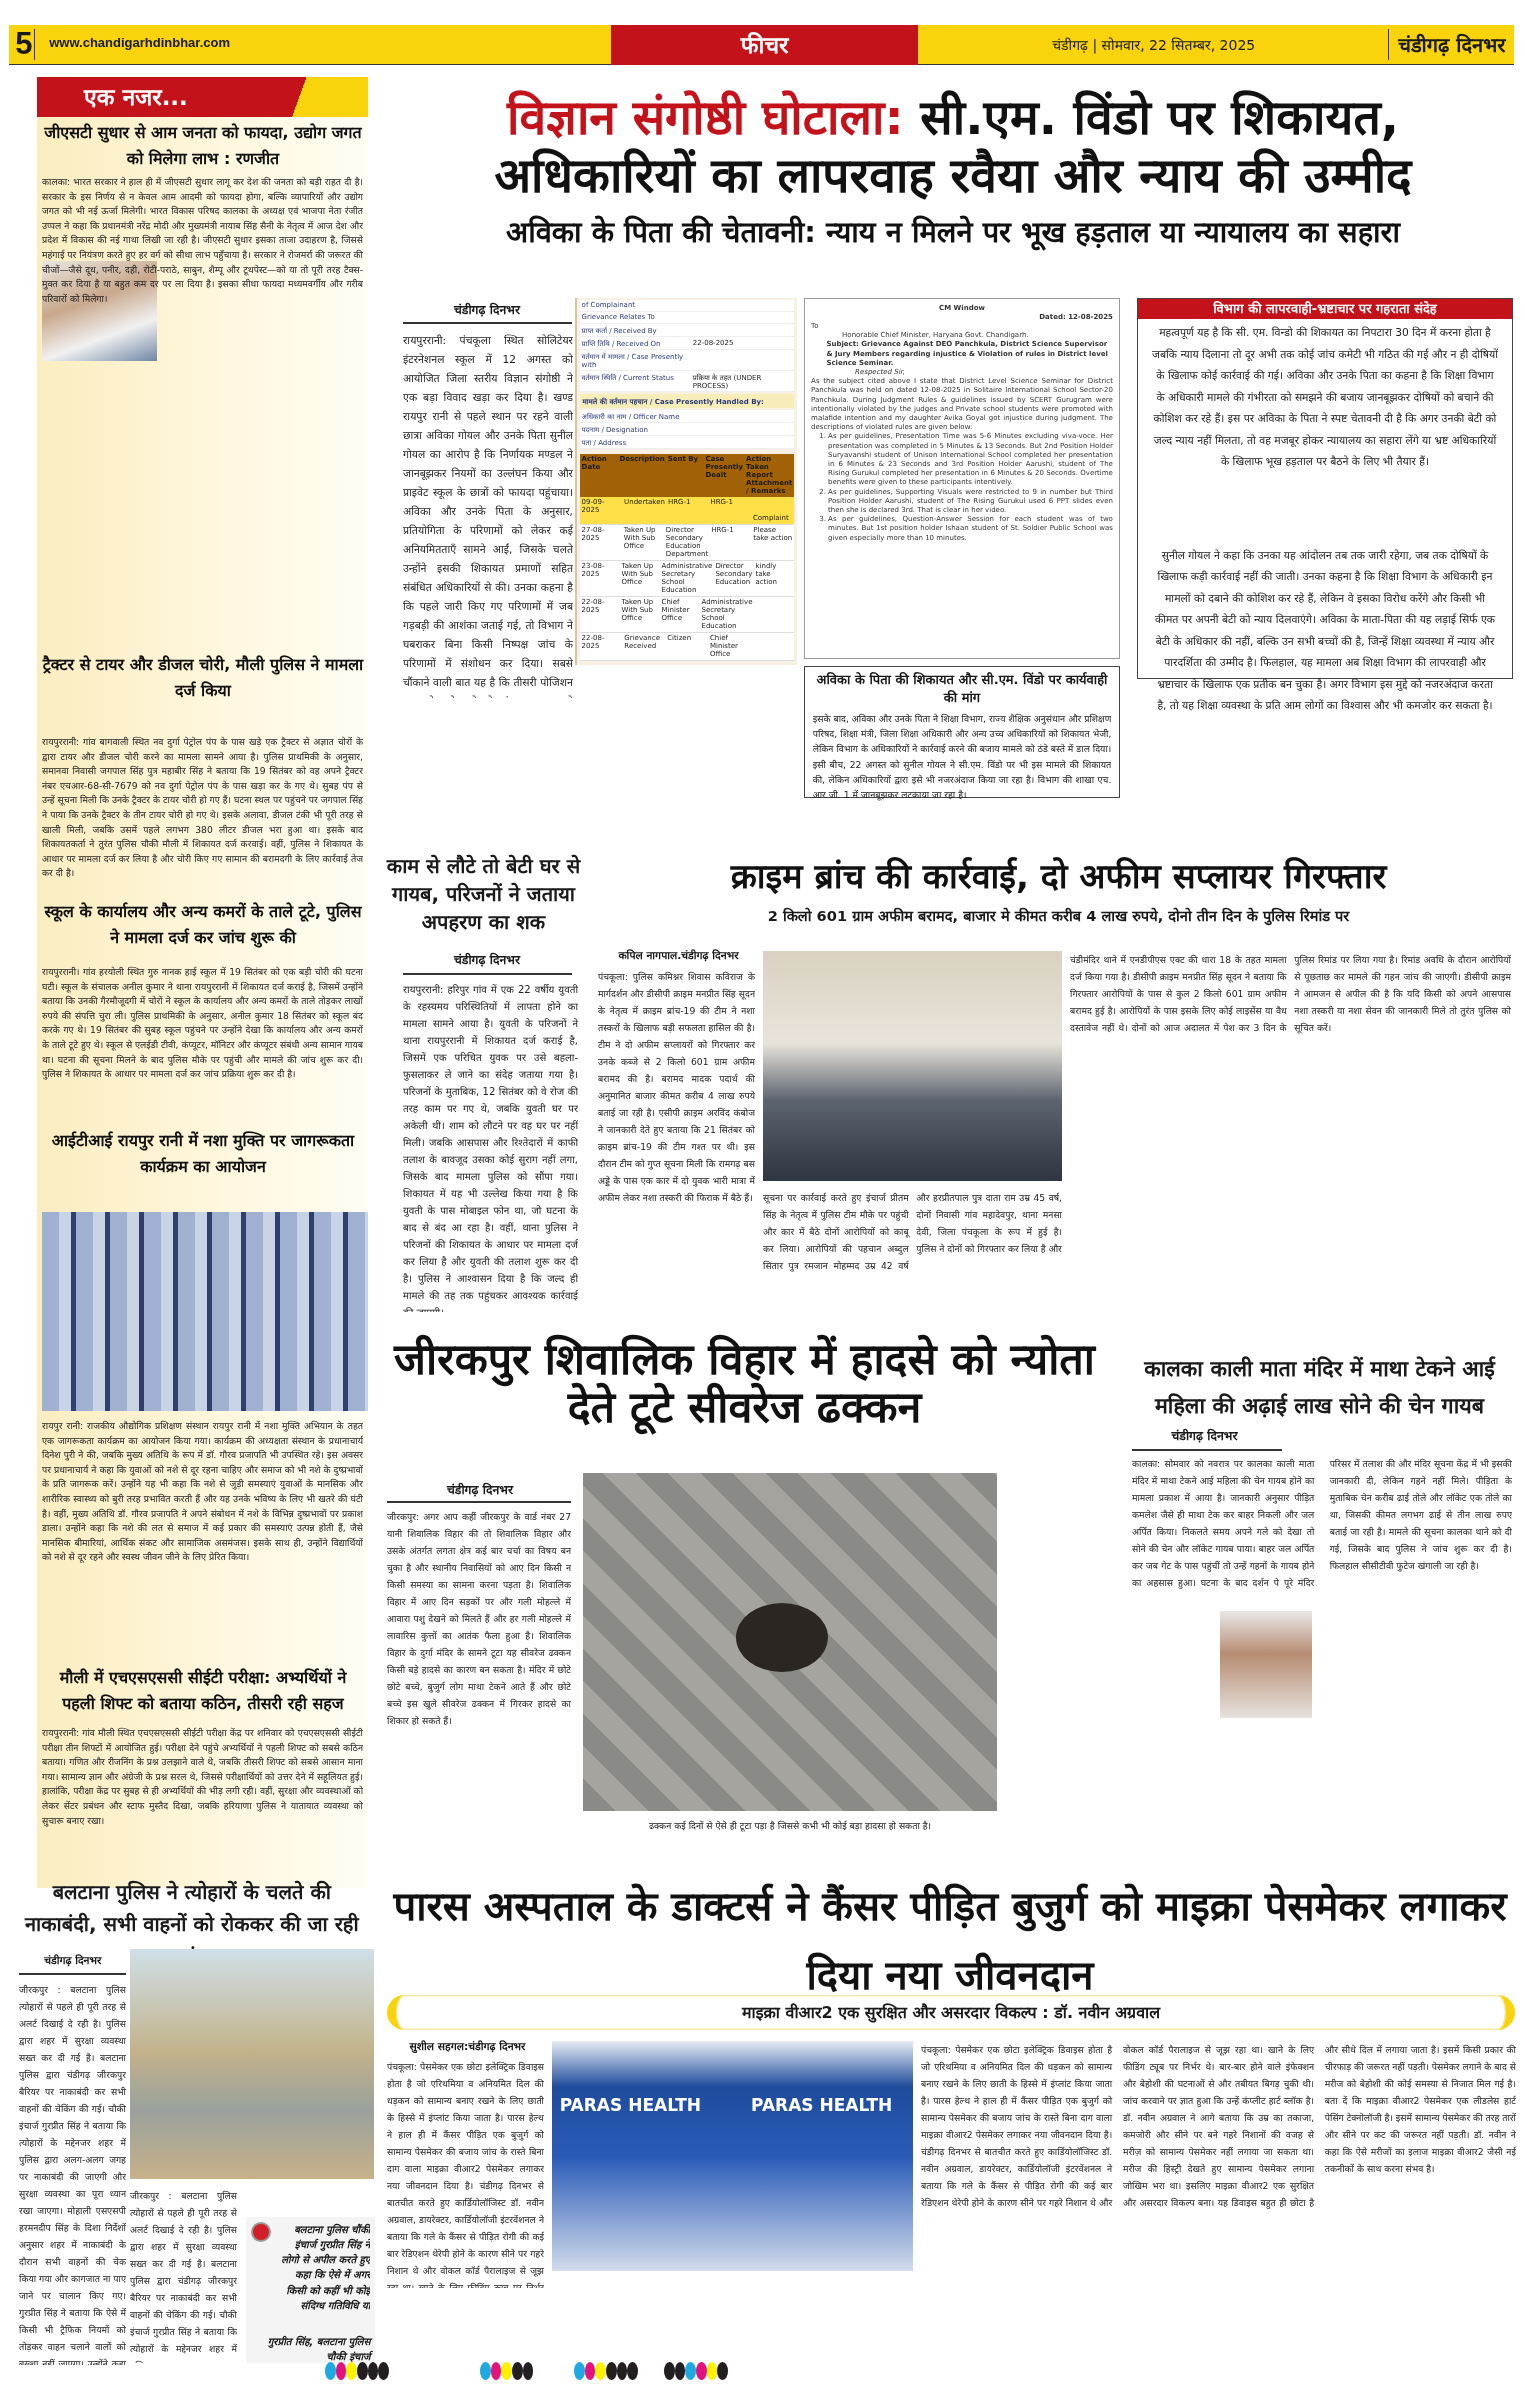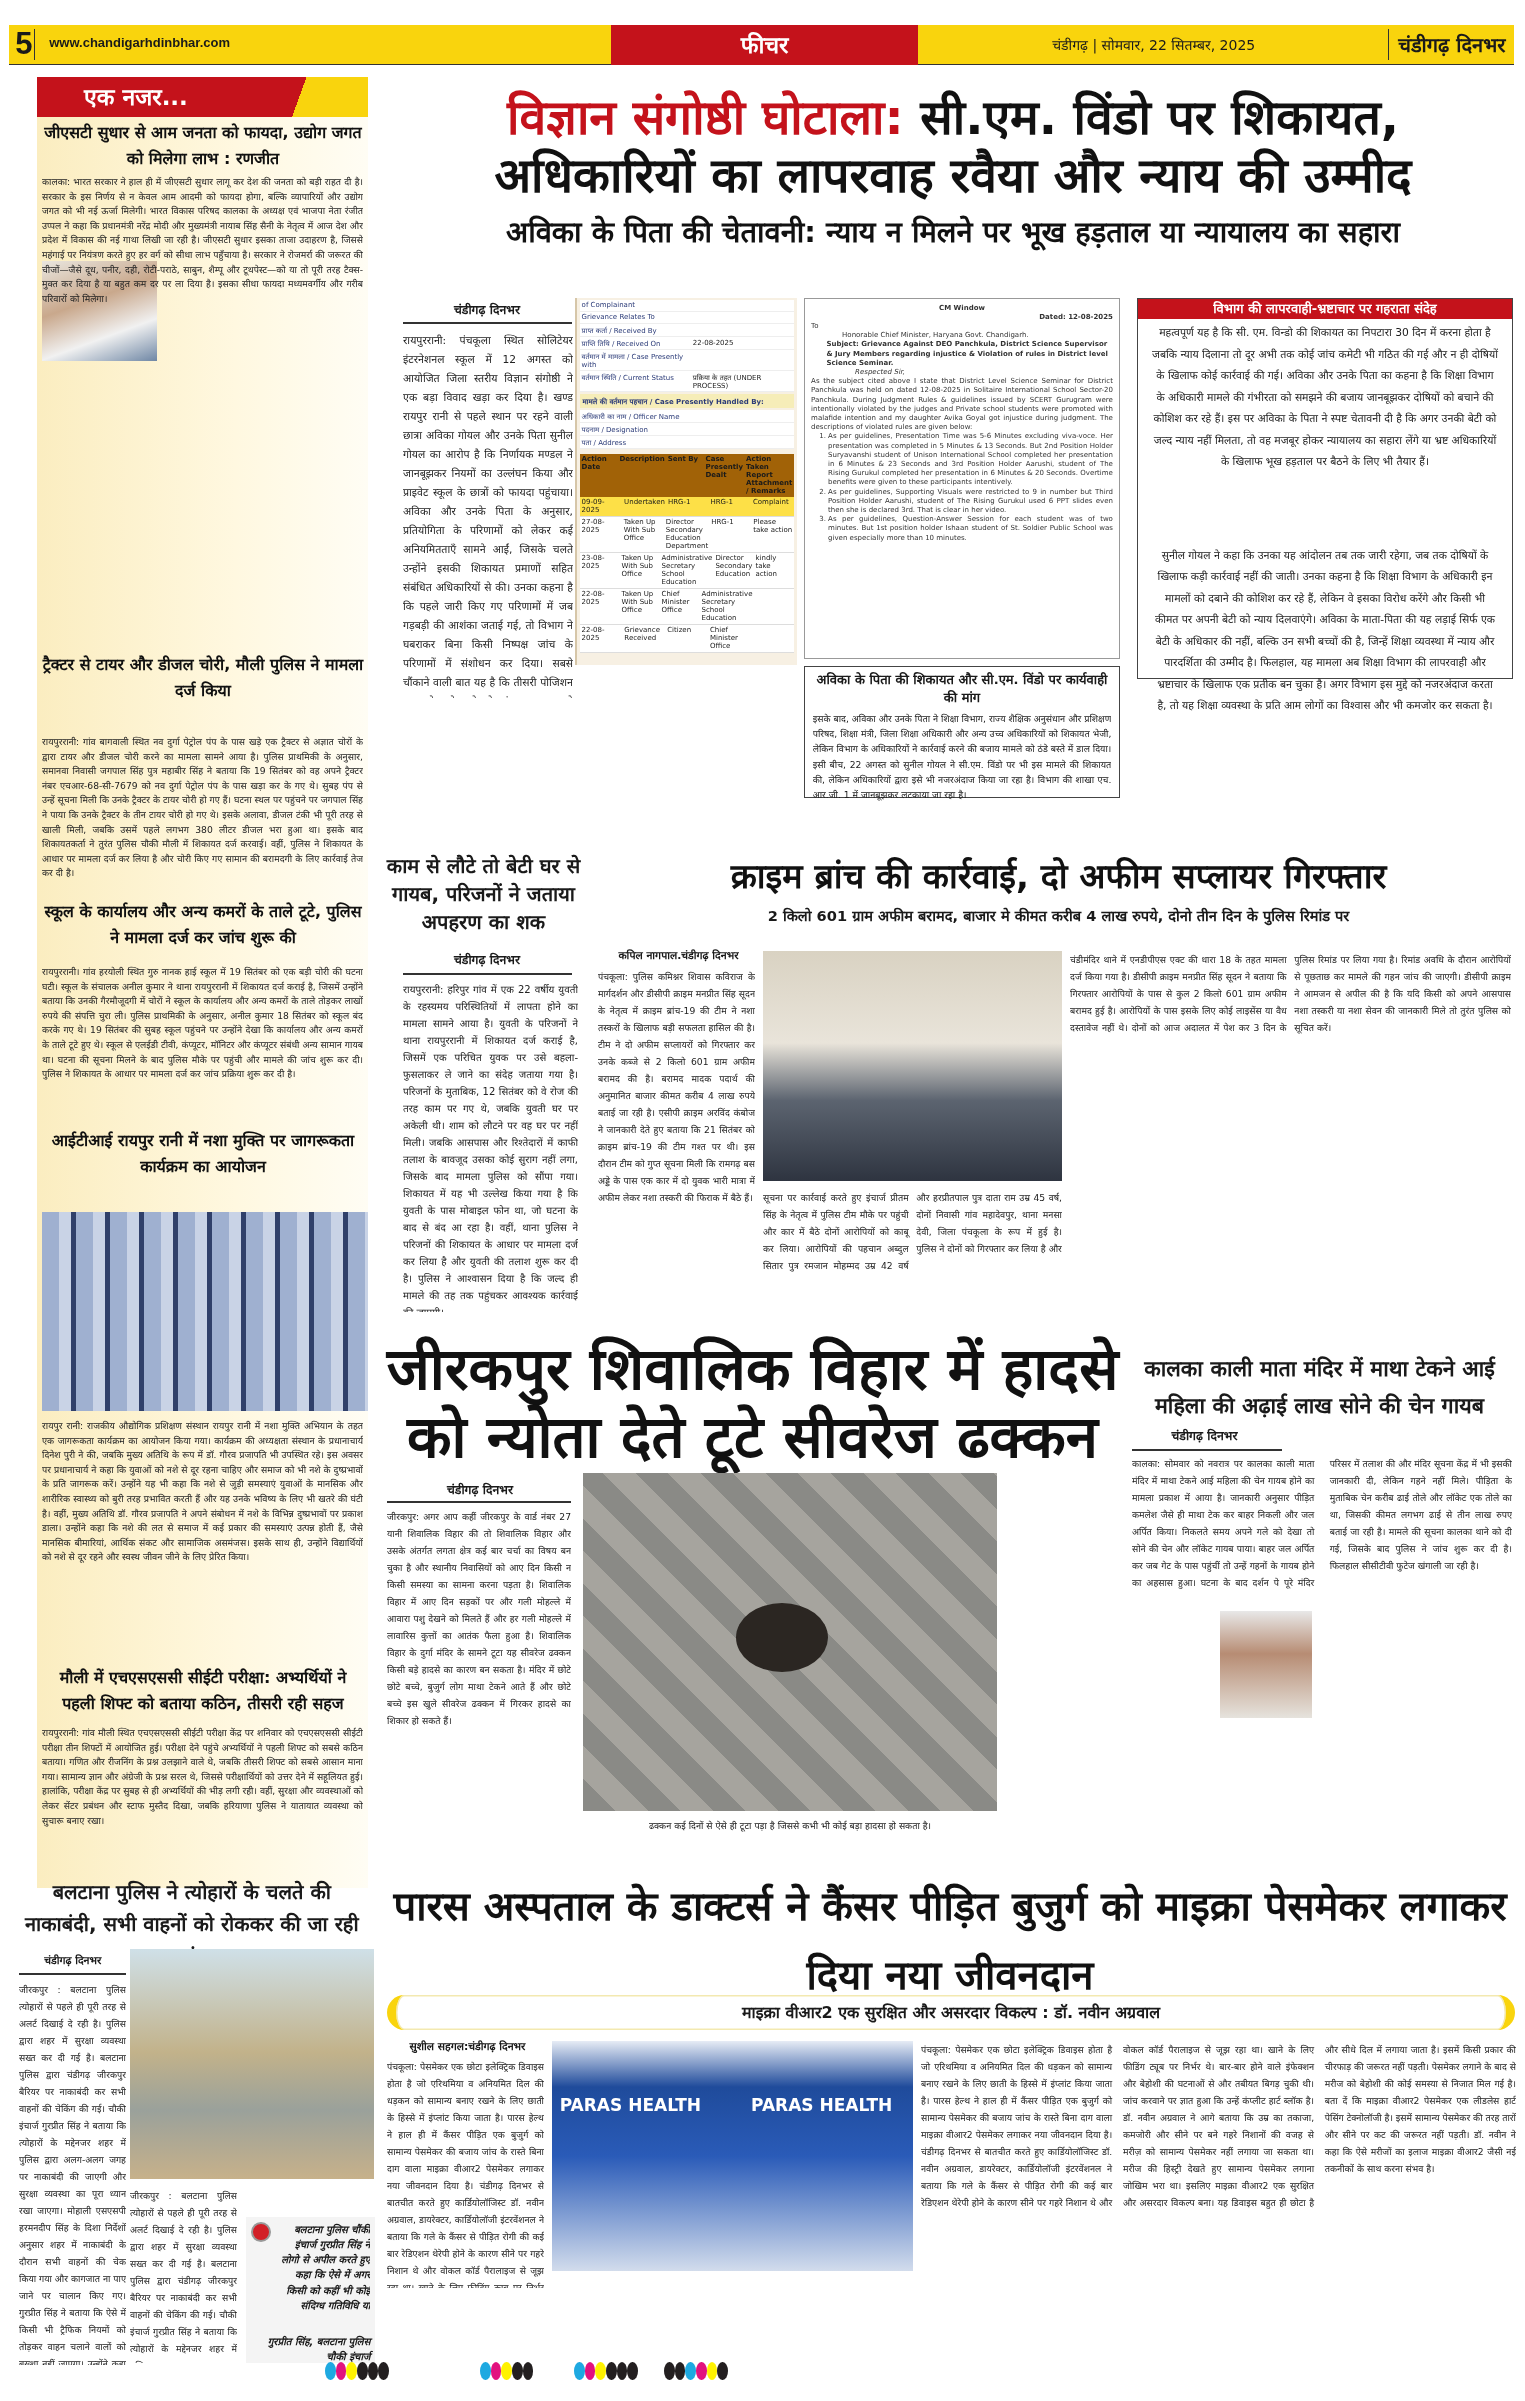--- a/index.html
+++ b/index.html
@@ -125,21 +125,21 @@
         <div style="flex: 1 1 0%; padding: 1.5px;">Description</div>
         <div style="flex: 1 1 0%; padding: 1.5px;">Sent By</div>
         <div style="flex: 1 1 0%; padding: 1.5px;">Case Presently Dealt</div>
         <div style="flex: 1 1 0%; padding: 1.5px;">Action Taken Report Attachment / Remarks</div>
       </div>
       <div style="display: flex; border-bottom: 0.8px solid rgb(221, 221, 221); background: #fde047;">
         <div style="flex: 1 1 0%; padding: 1.5px;">09-09-2025</div>
         <div style="flex: 1 1 0%; padding: 1.5px;">Undertaken</div>
         <div style="flex: 1 1 0%; padding: 1.5px;">HRG-1</div>
         <div style="flex: 1 1 0%; padding: 1.5px;">HRG-1</div>
-        <div style="flex: 1 1 0%; padding: 1.5px;">Complaint</div>
+        <div style="flex: 1 1 0%; padding: 1.5px; margin-top: 16px;">Complaint</div>
       </div>
       <div style="display: flex; border-bottom: 0.8px solid rgb(221, 221, 221); background: rgb(255, 255, 255);">
         <div style="flex: 1 1 0%; padding: 1.5px;">27-08-2025</div>
         <div style="flex: 1 1 0%; padding: 1.5px;">Taken Up With Sub Office</div>
         <div style="flex: 1 1 0%; padding: 1.5px;">Director Secondary Education Department</div>
         <div style="flex: 1 1 0%; padding: 1.5px;">HRG-1</div>
         <div style="flex: 1 1 0%; padding: 1.5px;">Please take action</div>
       </div>
       <div style="display: flex; border-bottom: 0.8px solid rgb(221, 221, 221); background: rgb(255, 255, 255);">
         <div style="flex: 1 1 0%; padding: 1.5px;">23-08-2025</div>
@@ -197,21 +197,21 @@
 <div class="abs body" style="left:403px;top:981px;width:175px;height:331px;overflow:hidden;font-size:10px;line-height:17px;">रायपुररानी: हरिपुर गांव में एक 22 वर्षीय युवती के रहस्यमय परिस्थितियों में लापता होने का मामला सामने आया है। युवती के परिजनों ने थाना रायपुररानी में शिकायत दर्ज कराई है, जिसमें एक परिचित युवक पर उसे बहला-फुसलाकर ले जाने का संदेह जताया गया है। परिजनों के मुताबिक, 12 सितंबर को वे रोज की तरह काम पर गए थे, जबकि युवती घर पर अकेली थी। शाम को लौटने पर वह घर पर नहीं मिली। जबकि आसपास और रिश्तेदारों में काफी तलाश के बावजूद उसका कोई सुराग नहीं लगा, जिसके बाद मामला पुलिस को सौंपा गया। शिकायत में यह भी उल्लेख किया गया है कि युवती के पास मोबाइल फोन था, जो घटना के बाद से बंद आ रहा है। वहीं, थाना पुलिस ने परिजनों की शिकायत के आधार पर मामला दर्ज कर लिया है और युवती की तलाश शुरू कर दी है। पुलिस ने आश्वासन दिया है कि जल्द ही मामले की तह तक पहुंचकर आवश्यक कार्रवाई की जाएगी।</div>
 
 <div class="abs bighead" style="left:598px;top:852px;width:921px;font-size:34px;">क्राइम ब्रांच की कार्रवाई, दो अफीम सप्लायर गिरफ्तार</div>
 <div class="abs" style="left:598px;top:905px;width:921px;text-align:center;font:bold 14.6px 'DejaVu Sans',sans-serif;">2 किलो 601 ग्राम अफीम बरामद, बाजार मे कीमत करीब 4 लाख रुपये, दोनो तीन दिन के पुलिस रिमांड पर</div>
 <div class="abs byline" style="left:598px;top:948px;width:161px;font-size:10.7px;">कपिल नागपाल.चंडीगढ़ दिनभर</div>
 <div class="abs body" style="left:598px;top:968px;width:157px;height:345px;overflow:hidden;font-size:9.2px;line-height:17px;">पंचकूला: पुलिस कमिश्नर शिवास कविराज के मार्गदर्शन और डीसीपी क्राइम मनप्रीत सिंह सूदन के नेतृत्व में क्राइम ब्रांच-19 की टीम ने नशा तस्करों के खिलाफ बड़ी सफलता हासिल की है। टीम ने दो अफीम सप्लायरों को गिरफ्तार कर उनके कब्जे से 2 किलो 601 ग्राम अफीम बरामद की है। बरामद मादक पदार्थ की अनुमानित बाजार कीमत करीब 4 लाख रुपये बताई जा रही है। एसीपी क्राइम अरविंद कंबोज ने जानकारी देते हुए बताया कि 21 सितंबर को क्राइम ब्रांच-19 की टीम गश्त पर थी। इस दौरान टीम को गुप्त सूचना मिली कि रामगढ़ बस अड्डे के पास एक कार में दो युवक भारी मात्रा में अफीम लेकर नशा तस्करी की फिराक में बैठे हैं।</div>
 <div class="abs photo" style="left:763px;top:951px;width:299px;height:230px;background:linear-gradient(180deg,#d9d2c2,#e9e4da 40%,#5c6470 65%,#2e3440);"></div>
 <div class="abs body" style="left:763px;top:1189px;width:299px;height:123px;overflow:hidden;font-size:9.2px;line-height:17px;column-count:2;column-gap:7.7px;">सूचना पर कार्रवाई करते हुए इंचार्ज प्रीतम सिंह के नेतृत्व में पुलिस टीम मौके पर पहुंची और कार में बैठे दोनों आरोपियों को काबू कर लिया। आरोपियों की पहचान अब्दुल सितार पुत्र रमजान मोहम्मद उम्र 42 वर्ष और हरप्रीतपाल पुत्र दाता राम उम्र 45 वर्ष, दोनों निवासी गांव महादेवपुर, थाना मनसा देवी, जिला पंचकूला के रूप में हुई है। पुलिस ने दोनों को गिरफ्तार कर लिया है और</div>
 <div class="abs body" style="left:1070px;top:951px;width:441px;height:361px;overflow:hidden;font-size:9.2px;line-height:17px;column-count:2;column-gap:7.7px;">चंडीमंदिर थाने में एनडीपीएस एक्ट की धारा 18 के तहत मामला दर्ज किया गया है। डीसीपी क्राइम मनप्रीत सिंह सूदन ने बताया कि गिरफ्तार आरोपियों के पास से कुल 2 किलो 601 ग्राम अफीम बरामद हुई है। आरोपियों के पास इसके लिए कोई लाइसेंस या वैध दस्तावेज नहीं थे। दोनों को आज अदालत में पेश कर 3 दिन के पुलिस रिमांड पर लिया गया है। रिमांड अवधि के दौरान आरोपियों से पूछताछ कर मामले की गहन जांच की जाएगी। डीसीपी क्राइम ने आमजन से अपील की है कि यदि किसी को अपने आसपास नशा तस्करी या नशा सेवन की जानकारी मिले तो तुरंत पुलिस को सूचित करें।</div>
 
-<div class="abs bighead" style="left:384px;top:1335px;width:737px;font-size:58px;line-height:68px;">जीरकपुर शिवालिक विहार में हादसे को न्योता देते टूटे सीवरेज ढक्कन</div>
+<div class="abs bighead" style="left:376px;top:1335px;width:737px;font-size:43px;line-height:48px;">जीरकपुर शिवालिक विहार में हादसे को न्योता देते टूटे सीवरेज ढक्कन</div>
 <div class="abs byline" style="left:384px;top:1481px;width:192px;">चंडीगढ़ दिनभर</div>
 <div class="abs rule" style="left:387px;top:1501px;width:184px;"></div>
 <div class="abs body" style="left:387px;top:1508px;width:184px;height:338px;overflow:hidden;font-size:9.2px;line-height:17px;">जीरकपुर: अगर आप कहीं जीरकपुर के वार्ड नंबर 27 यानी शिवालिक विहार की तो शिवालिक विहार और उसके अंतर्गत लगता क्षेत्र कई बार चर्चा का विषय बन चुका है और स्थानीय निवासियों को आए दिन किसी न किसी समस्या का सामना करना पड़ता है। शिवालिक विहार में आए दिन सड़कों पर और गली मोहल्ले में आवारा पशु देखने को मिलते हैं और हर गली मोहल्ले में लावारिस कुत्तों का आतंक फैला हुआ है। शिवालिक विहार के दुर्गा मंदिर के सामने टूटा यह सीवरेज ढक्कन किसी बड़े हादसे का कारण बन सकता है। मंदिर में छोटे छोटे बच्चे, बुजुर्ग लोग माथा टेकने आते हैं और छोटे बच्चे इस खुले सीवरेज ढक्कन में गिरकर हादसे का शिकार हो सकते हैं।</div>
 <div class="abs photo" style="left:583px;top:1473px;width:414px;height:338px;background:repeating-linear-gradient(45deg,#8a8a86 0 23px,#a6a49e 23px 46px),#999;">
   <div style="position:absolute;left:153px;top:130px;width:92px;height:69px;border-radius:50%;background:#2b2622;"></div>
 </div>
 <div class="abs" style="left:583px;top:1818px;width:414px;font:9.2px 'DejaVu Sans',sans-serif;text-align:center;line-height:15.3px;">ढक्कन कई दिनों से ऐसे ही टूटा पड़ा है जिससे कभी भी कोई बड़ा हादसा हो सकता है।</div>
 
 <div class="abs" style="left:1124px;top:1350px;width:391px;font:bold 21.5px 'DejaVu Sans',sans-serif;text-align:center;line-height:37px;">कालका काली माता मंदिर में माथा टेकने आई महिला की अढ़ाई लाख सोने की चेन गायब</div>
 <div class="abs byline" style="left:1128px;top:1427px;width:153px;">चंडीगढ़ दिनभर</div>

